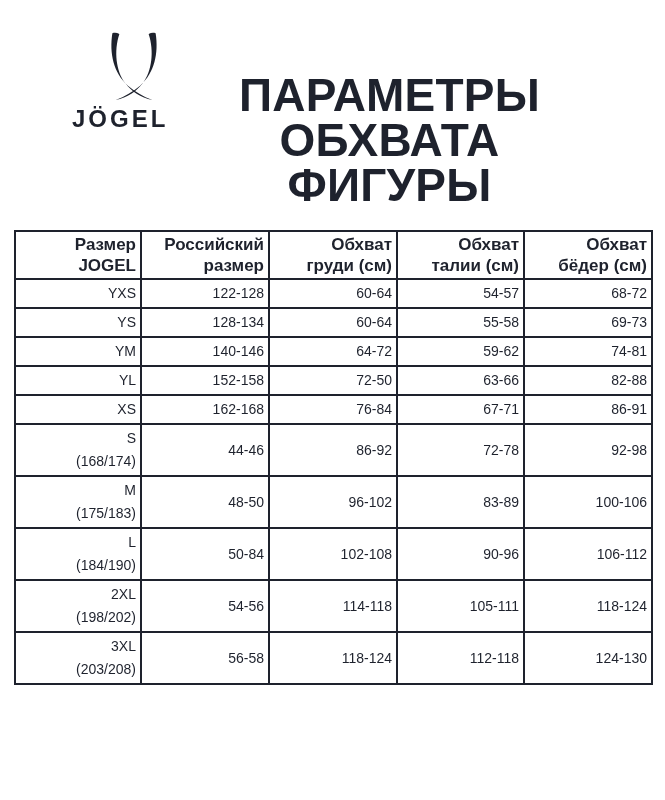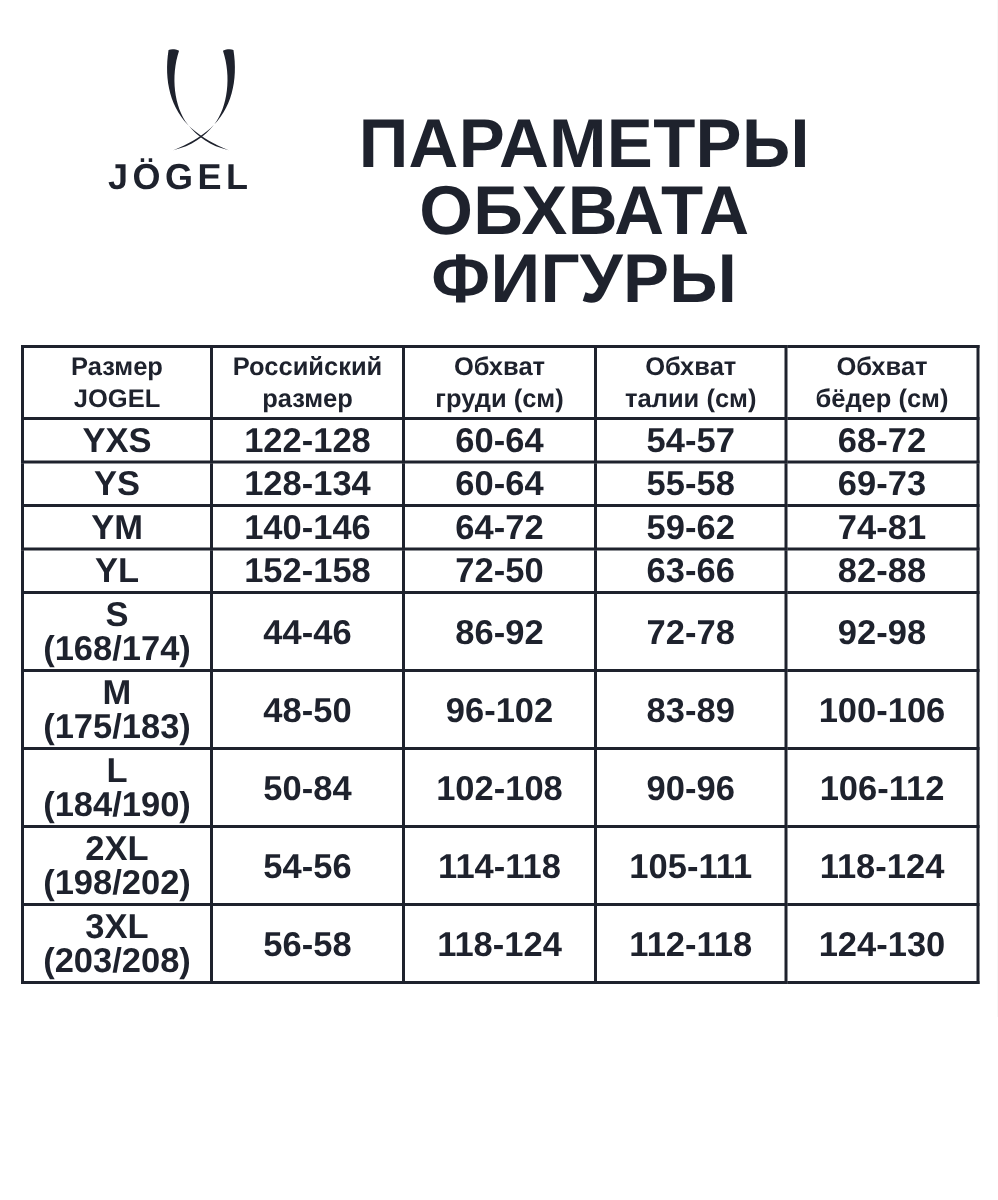--- a/index.html
+++ b/index.html
@@ -46,31 +46,31 @@
     border-collapse: collapse;
     table-layout: fixed;
   }
   col.c0 { width: 126px; }
   col.c1 { width: 128px; }
   col.c2 { width: 128px; }
   col.c3 { width: 127px; }
   col.c4 { width: 128px; }
   .size-table th, .size-table td {
     border: 2px solid var(--ink);
-    text-align: center;
+    text-align: right;
     vertical-align: middle;
     white-space: pre-line;
     padding: 2px 4px;
   }
   .size-table th {
     font-size: 17px; font-weight: 700; line-height: 21px;
     height: 40px;
   }
   .size-table td {
-    font-size: 23px; font-weight: 700; line-height: 23px;
+    font-size: 14px; font-weight: 400; line-height: 23px;
   }
   tr.single td { height: 28px; }
   tr.double td { height: 46px; }
 </style>
 </head>
 <body>
 
 <div class="page">
 
   <div class="logo">
@@ -130,20 +130,27 @@
         <td>59-62</td>
         <td>74-81</td>
       </tr>
       <tr class="single">
         <td>YL</td>
         <td>152-158</td>
         <td>72-50</td>
         <td>63-66</td>
         <td>82-88</td>
       </tr>
+      <tr class="single">
+        <td>XS</td>
+        <td>162-168</td>
+        <td>76-84</td>
+        <td>67-71</td>
+        <td>86-91</td>
+      </tr>
       <tr class="double">
         <td>S
 (168/174)</td>
         <td>44-46</td>
         <td>86-92</td>
         <td>72-78</td>
         <td>92-98</td>
       </tr>
       <tr class="double">
         <td>M

